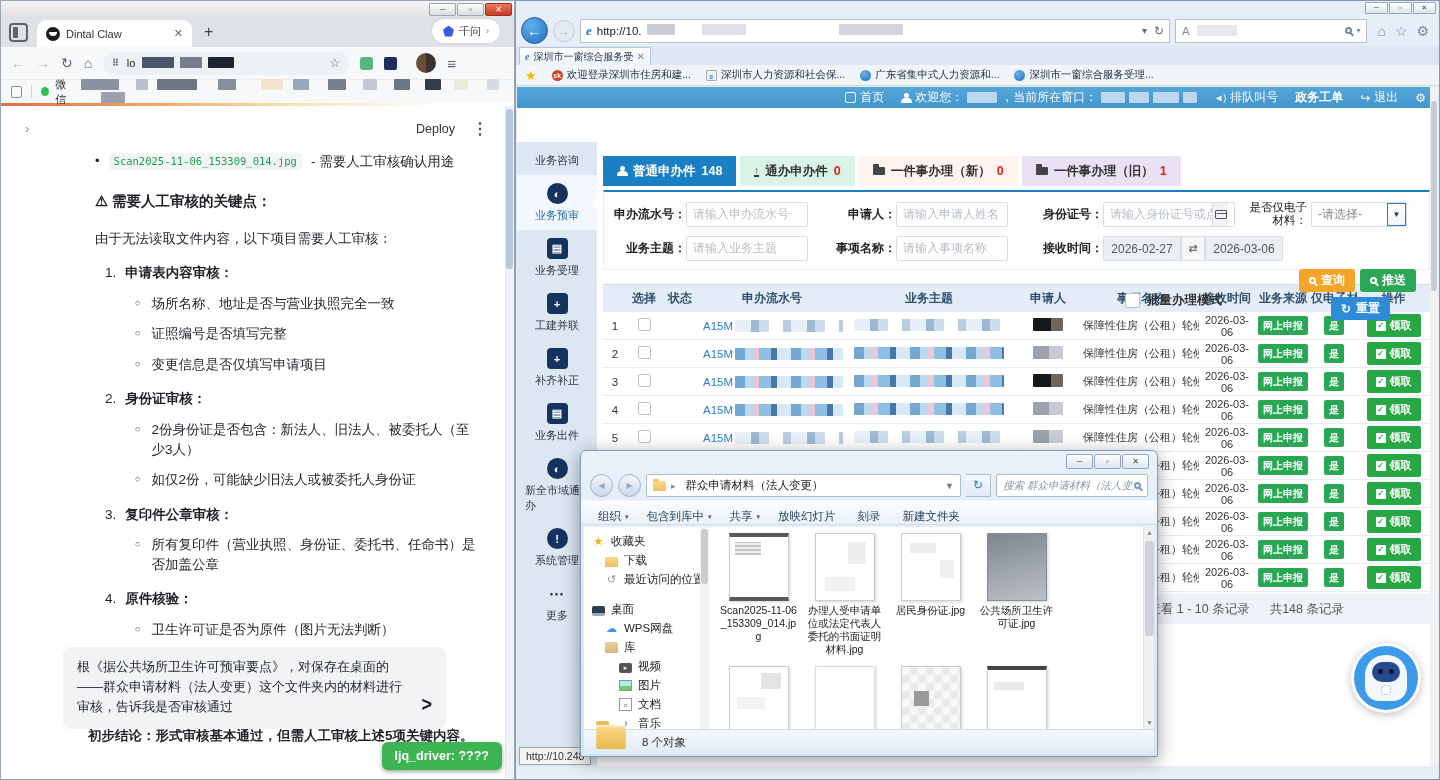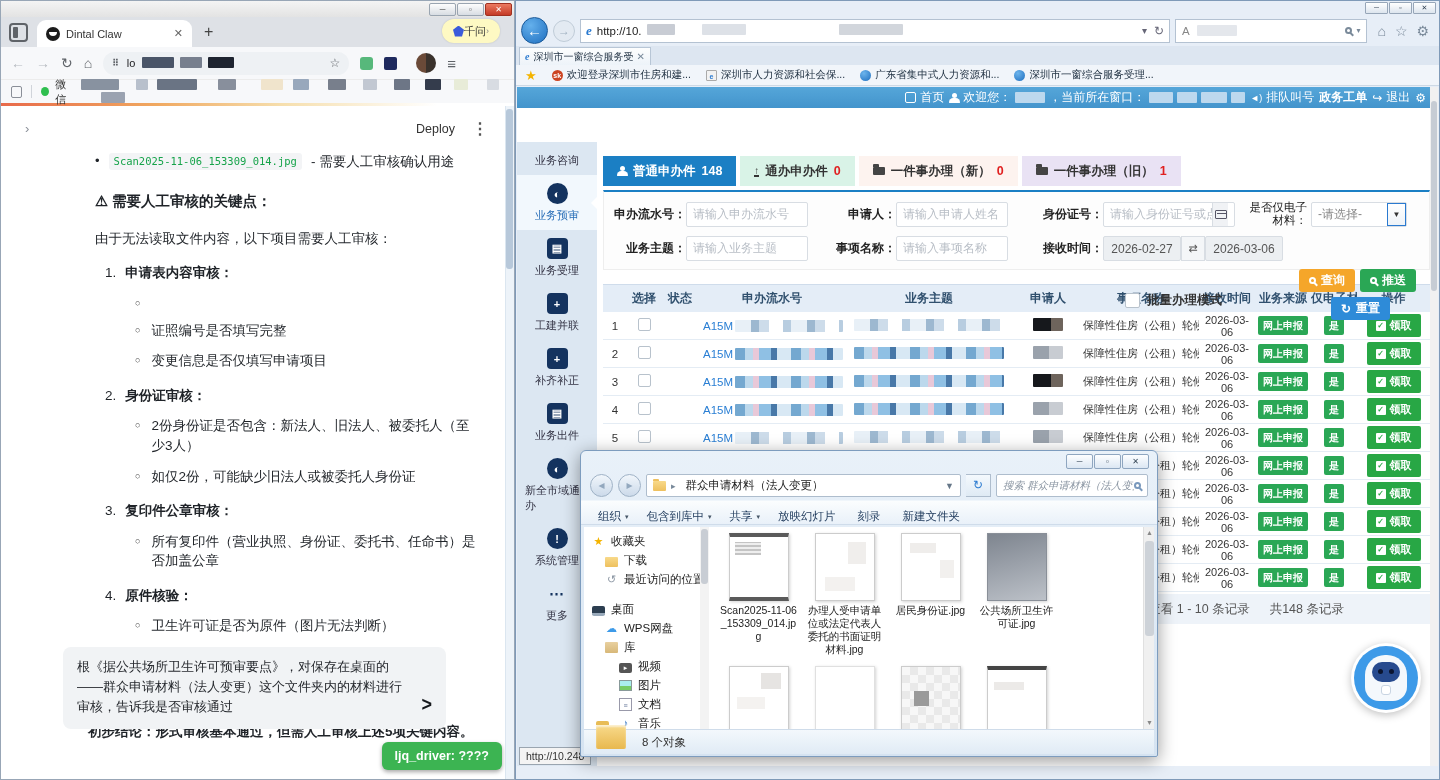--- a/index.html
+++ b/index.html
@@ -13,21 +13,21 @@
 .wbtn.close{background:linear-gradient(#ec7a60,#c43a26);color:#fff;border-color:#a03020}
 .lw-tabs{height:30px;background:#dee1e6;display:flex;align-items:flex-end;padding:0 8px;position:relative}
 .panel-icon{width:19px;height:19px;border:2px solid #5f6368;border-radius:4px;margin:0 9px 5px 0;position:relative}
 .panel-icon::after{content:"";position:absolute;left:2px;top:2px;width:5px;height:11px;background:#5f6368;border-radius:1px}
 .tab{height:27px;width:155px;background:#fff;border-radius:9px 9px 0 0;display:flex;align-items:center;padding:0 9px;gap:6px}
 .tab-logo{width:14px;height:14px;border-radius:50%;background:#1c1c1c;position:relative}
 .tab-logo::after{content:"";position:absolute;left:3px;top:5px;width:8px;height:4px;background:#fff;border-radius:0 0 4px 4px}
 .tab-title{font-size:11px;color:#333;flex:1;white-space:nowrap;overflow:hidden}
 .tab-x{color:#666;font-size:11px}
 .newtab{font-size:16px;color:#444;margin:0 0 6px 12px}
-.qianwen{position:absolute;right:14px;bottom:4px;background:#fef9c3;border-radius:12px;height:22px;display:flex;align-items:center;padding:12px 11px;font-size:11px;color:#333;box-shadow:0 0 2px rgba(0,0,0,.15)}
+.qianwen{position:absolute;right:14px;bottom:4px;background:#ffffff;border-radius:12px;height:22px;display:flex;align-items:center;gap:5px;padding:12px 11px;font-size:11px;color:#333;box-shadow:0 0 2px rgba(0,0,0,.15)}
 .qw-logo{width:11px;height:11px;background:#3b5bdb;clip-path:polygon(50% 0,100% 38%,82% 100%,18% 100%,0 38%)}
 .qw-ch{font-size:9px;color:#888}
 .lw-toolbar{height:32px;background:#f7f8fa;display:flex;align-items:center;padding:0 10px;gap:11px}
 .nav-ic{color:#5f6368;font-size:14px}
 .nav-ic.dim{color:#b6bac0}
 .addr{flex:0 0 246px;height:23px;background:#eef1f4;border-radius:12px;display:flex;align-items:center;padding:0 9px;gap:7px;font-size:11px;color:#202124}
 .grid-ic{color:#5f6368;font-size:9px;letter-spacing:1px;font-weight:bold}
 .addr .star{margin-left:auto;color:#5f6368;font-size:12px}
 .sq-green{width:13px;height:13px;border-radius:3px;background:#57b87b}
 .sq-navy{width:13px;height:13px;border-radius:2px;background:#1f2a5e}
@@ -83,21 +83,21 @@
 .fav-item{display:flex;align-items:center;gap:4px}
 .fav-ic{width:11px;height:11px;border-radius:2px;flex:0 0 auto;font-size:7px;line-height:11px;text-align:center;color:#fff;font-weight:bold}
 .ic-sk{background:#cc4422;border-radius:50%}
 .ic-doc{background:#f2f2f2;border:1px solid #aaa;color:#2a7ad0;border-radius:1px}
 .ic-blue{background:radial-gradient(circle at 35% 30%,#6cb4ec,#1f6fc0);border-radius:50%}
 .portal{position:absolute;top:86px;left:1px;right:1px;bottom:13px;background:#fff;overflow:hidden}
 .p-head{height:34px;background:linear-gradient(100deg,#85c6ee,#4aa0d8 55%,#63b2e3);color:#fff;display:flex;align-items:baseline;gap:6px;padding:9px 0 0 12px;position:relative;overflow:hidden}
 .p-head::after{content:"";position:absolute;left:180px;top:-30px;width:300px;height:90px;background:rgba(255,255,255,.12);transform:rotate(-18deg)}
 .p-title{font-size:15px;font-weight:bold;text-shadow:0 1px 2px rgba(0,60,120,.45)}
 .p-sub{font-size:12px}
-.p-nav{height:21px;background:linear-gradient(#55a6d9,#4394cc);display:flex;align-items:center;justify-content:flex-end;gap:5px;padding-right:12px;font-size:12px;color:#fff}
+.p-nav{height:21px;background:linear-gradient(#55a6d9,#4394cc);display:flex;align-items:center;justify-content:flex-end;gap:17px;padding-right:12px;font-size:12px;color:#fff}
 .p-nav .grp{display:flex;align-items:center;gap:4px}
 .p-nav .blk{display:inline-block;height:11px;border-radius:1px;background:#bcd8ee}
 .mini-sq{width:11px;height:11px;border:1.5px solid #fff;border-radius:2px;display:inline-block}
 .spk{font-size:9px}
 .p-body{position:absolute;top:55px;bottom:0;left:0;right:8px;display:flex}
 .p-side{width:80px;background:#dce7f2;padding-top:3px;flex:0 0 auto}
 .side-item{display:flex;flex-direction:column;align-items:center;gap:4px;padding:8px 8px 7px;font-size:11px;color:#334;position:relative}
 .side-item.active{background:#f2f8fd;color:#2a6fb8}
 .side-item.active::after{content:"";position:absolute;right:-1px;top:50%;margin-top:-7px;border:7px solid transparent;border-right-color:#fff}
 .si-ic{width:21px;height:21px;display:flex;align-items:center;justify-content:center;color:#fff;font-size:11px;font-weight:bold;background:#14335f}
@@ -311,20 +311,21 @@
           <span>- 需要人工审核确认用途</span>
         </div>
         <div class="c-h">⚠ 需要人工审核的关键点：</div>
         <div class="c-p">由于无法读取文件内容，以下项目需要人工审核：</div>
         <div class="c-li">
           <span class="num">1.</span>
           <span class="t">申请表内容审核：</span>
         </div>
         <div class="c-sub">
             <span class="o">○</span>
+            <span>场所名称、地址是否与营业执照完全一致</span>
           </div>
         <div class="c-sub">
             <span class="o">○</span>
             <span>证照编号是否填写完整</span>
           </div>
         <div class="c-sub">
             <span class="o">○</span>
             <span>变更信息是否仅填写申请项目</span>
           </div>
         <div class="c-li">

